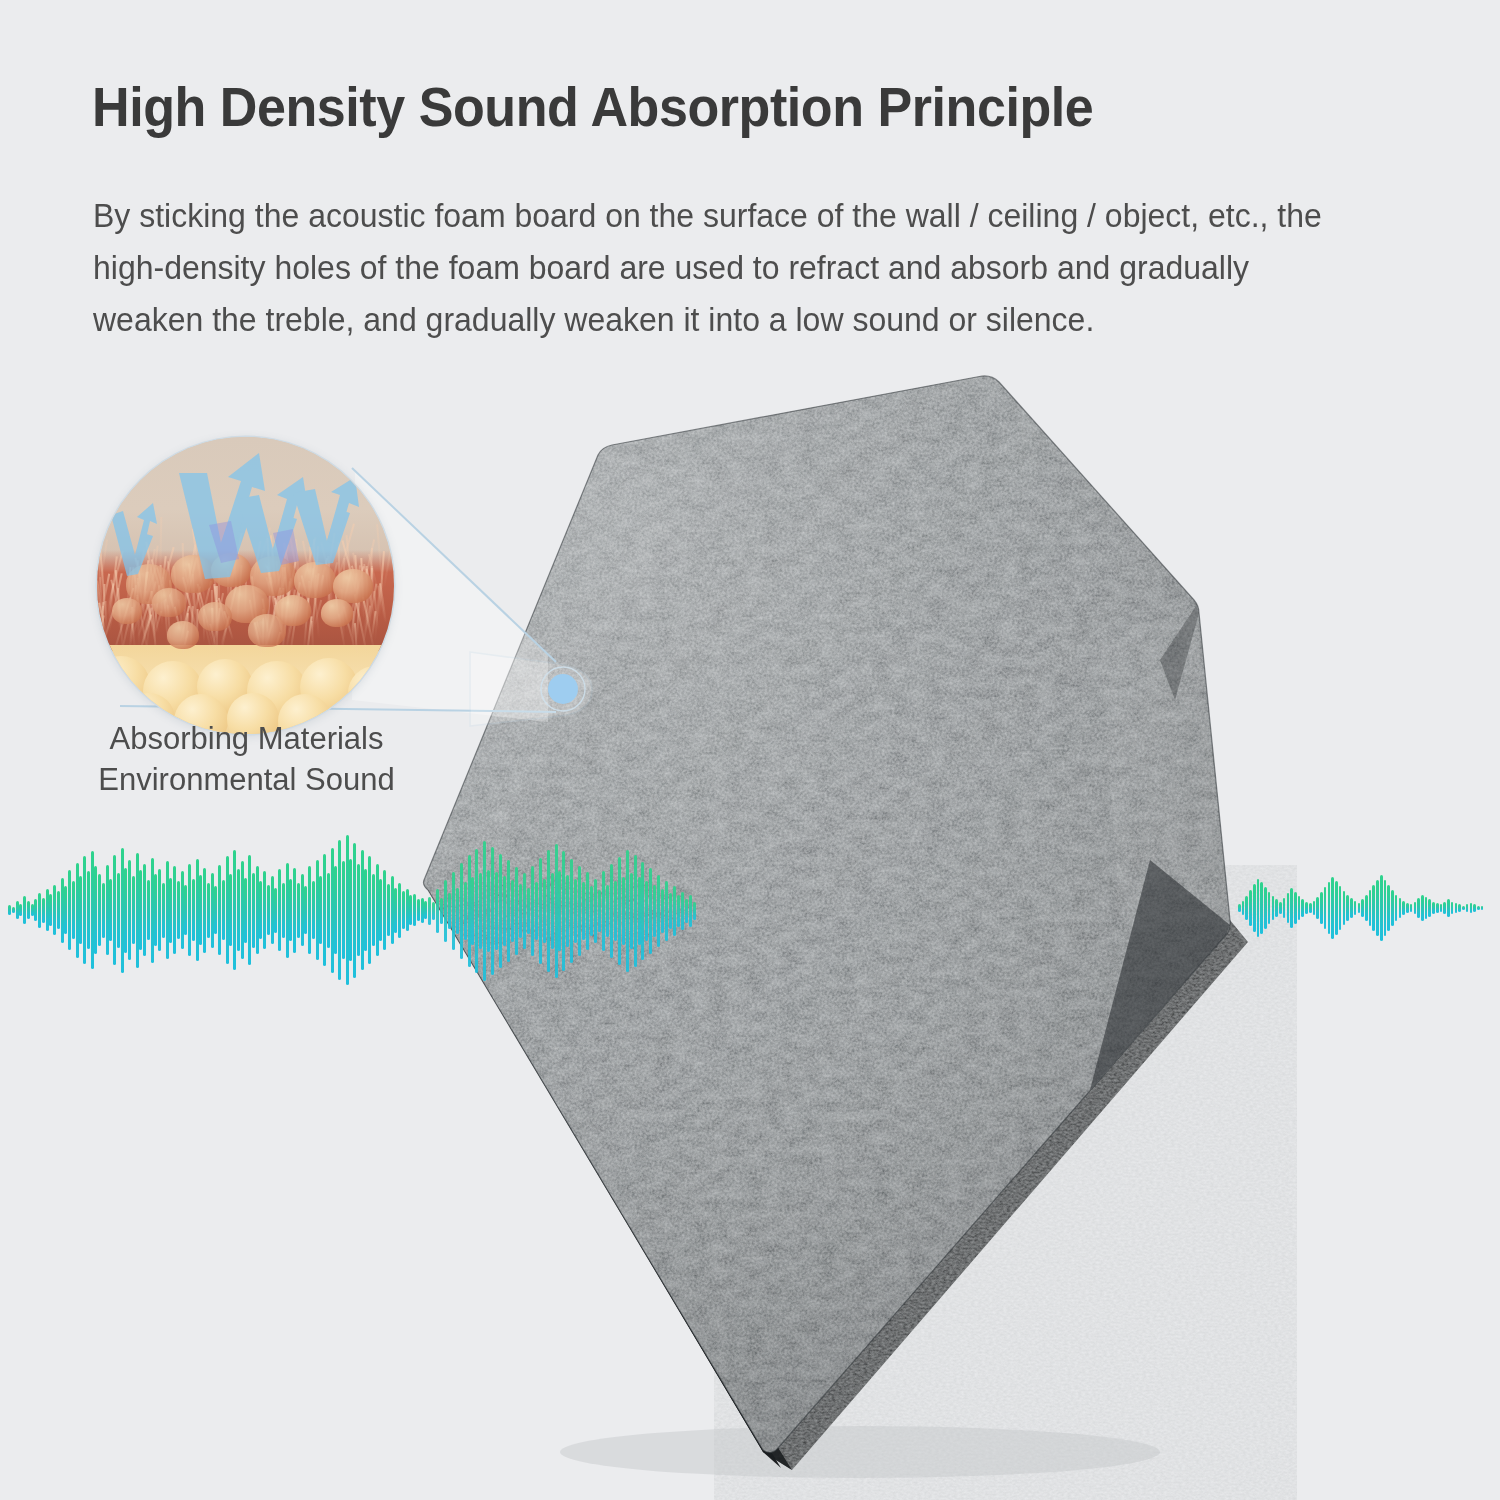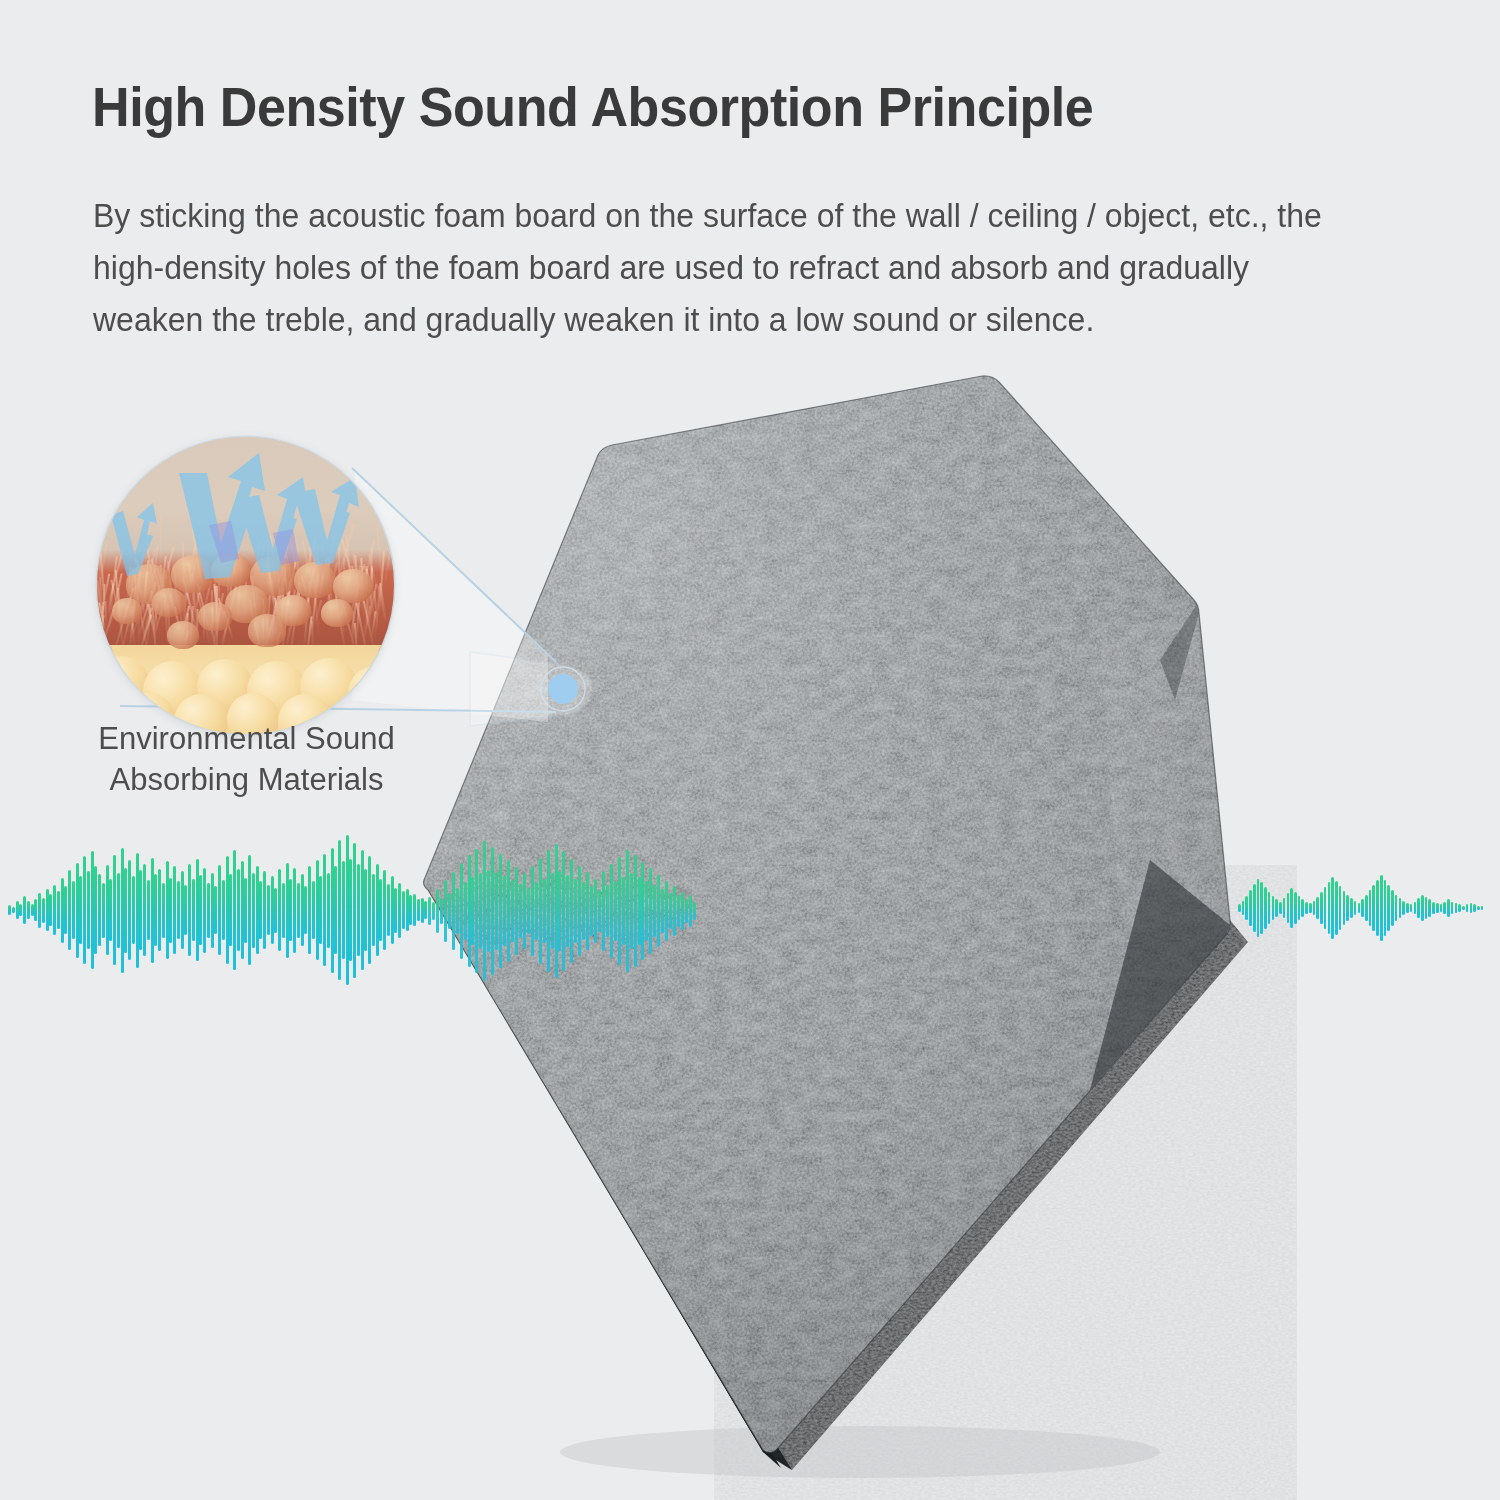--- a/index.html
+++ b/index.html
@@ -494,22 +494,22 @@
         <path d="M230,104 L243,58 L234,55 L258,40 L262,70 L252,66 L240,108 Z"></path>
       </g>
       <g fill="#8f8fe0" opacity="0.42">
         <path d="M112,88 L134,84 L142,122 L124,126 Z"></path>
         <path d="M176,96 L196,92 L202,124 L184,128 Z"></path>
       </g>
     </svg>
   </div>
 
   <div id="inset-caption">
+    <div>Absorbing Materials</div>
     <div>Environmental Sound</div>
-    <div>Absorbing Materials</div>
   </div>
 
   <div class="wave" id="wave-left">
       <span class="wbar" style="width: 3px; height: 10px;"></span>
       <span class="wbar" style="width: 3px; height: 6.25px;"></span>
       <span class="wbar" style="width: 3px; height: 17.5px;"></span>
       <span class="wbar" style="width: 3px; height: 12.5px;"></span>
       <span class="wbar" style="width: 3px; height: 27.5px;"></span>
       <span class="wbar" style="width: 3px; height: 18.75px;"></span>
       <span class="wbar" style="width: 3px; height: 11.25px;"></span>

